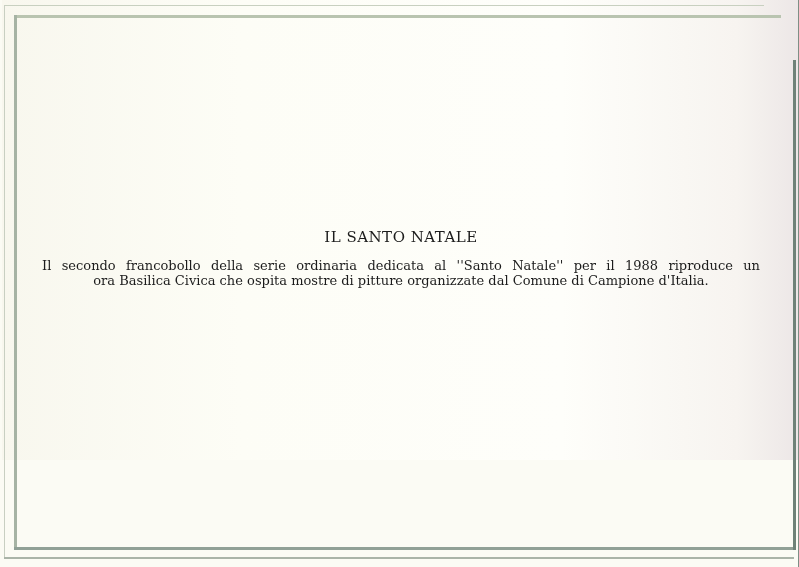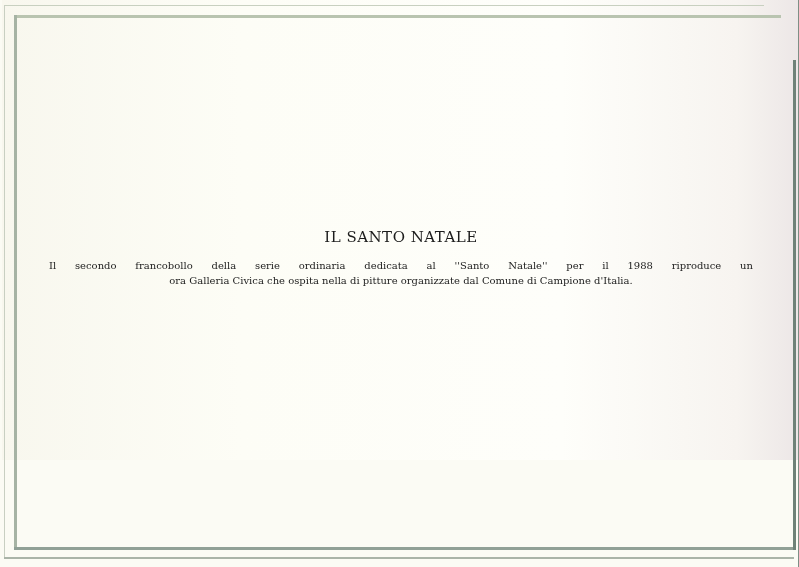--- a/index.html
+++ b/index.html
@@ -24,21 +24,21 @@
   .frame-inner-right { position: absolute; left: 791px; top: 60px; width: 3px; height: 490px; background: #6f8278; }
   .content {
     position: absolute; left: 40px; top: 228px; width: 718px;
     text-align: center; color: #1c1c1c;
   }
   .title {
     font-size: 15px; letter-spacing: 0.5px; margin: 0 0 13px 0;
     font-weight: normal; font-family: "DejaVu Serif", serif;
   }
   .body-text {
-    font-size: 10px; line-height: 14.5px; margin: 7px;
+    font-size: 13px; line-height: 14.5px; margin: 0;
     font-family: "DejaVu Serif", serif;
   }
   .body-text span { display: block; white-space: nowrap; }
   .line-j { text-align: justify; text-align-last: justify; }
 </style>
 </head>
 <body>
 
 <div class="paper">
   <div class="frame-outer-top"></div>
@@ -47,16 +47,16 @@
   <div class="frame-outer-right"></div>
   <div class="frame-inner-top full" style="width:767px;"></div>
   <div class="frame-inner-left"></div>
   <div class="frame-inner-bottom"></div>
   <div class="frame-inner-right"></div>
 
   <div class="content">
     <h1 class="title">IL SANTO NATALE</h1>
     <p class="body-text">
       <span class="line-j">Il secondo francobollo della serie ordinaria dedicata al ''Santo Natale'' per il 1988 riproduce un</span>
-      <span>ora Galleria Civica che ospita nella di pitture organizzate dal Comune di Campione d'Italia.</span>
+      <span>ora Basilica Civica che ospita mostre di pitture organizzate dal Comune di Campione d'Italia.</span>
     </p>
   </div>
 </div>
 
 </body></html>

